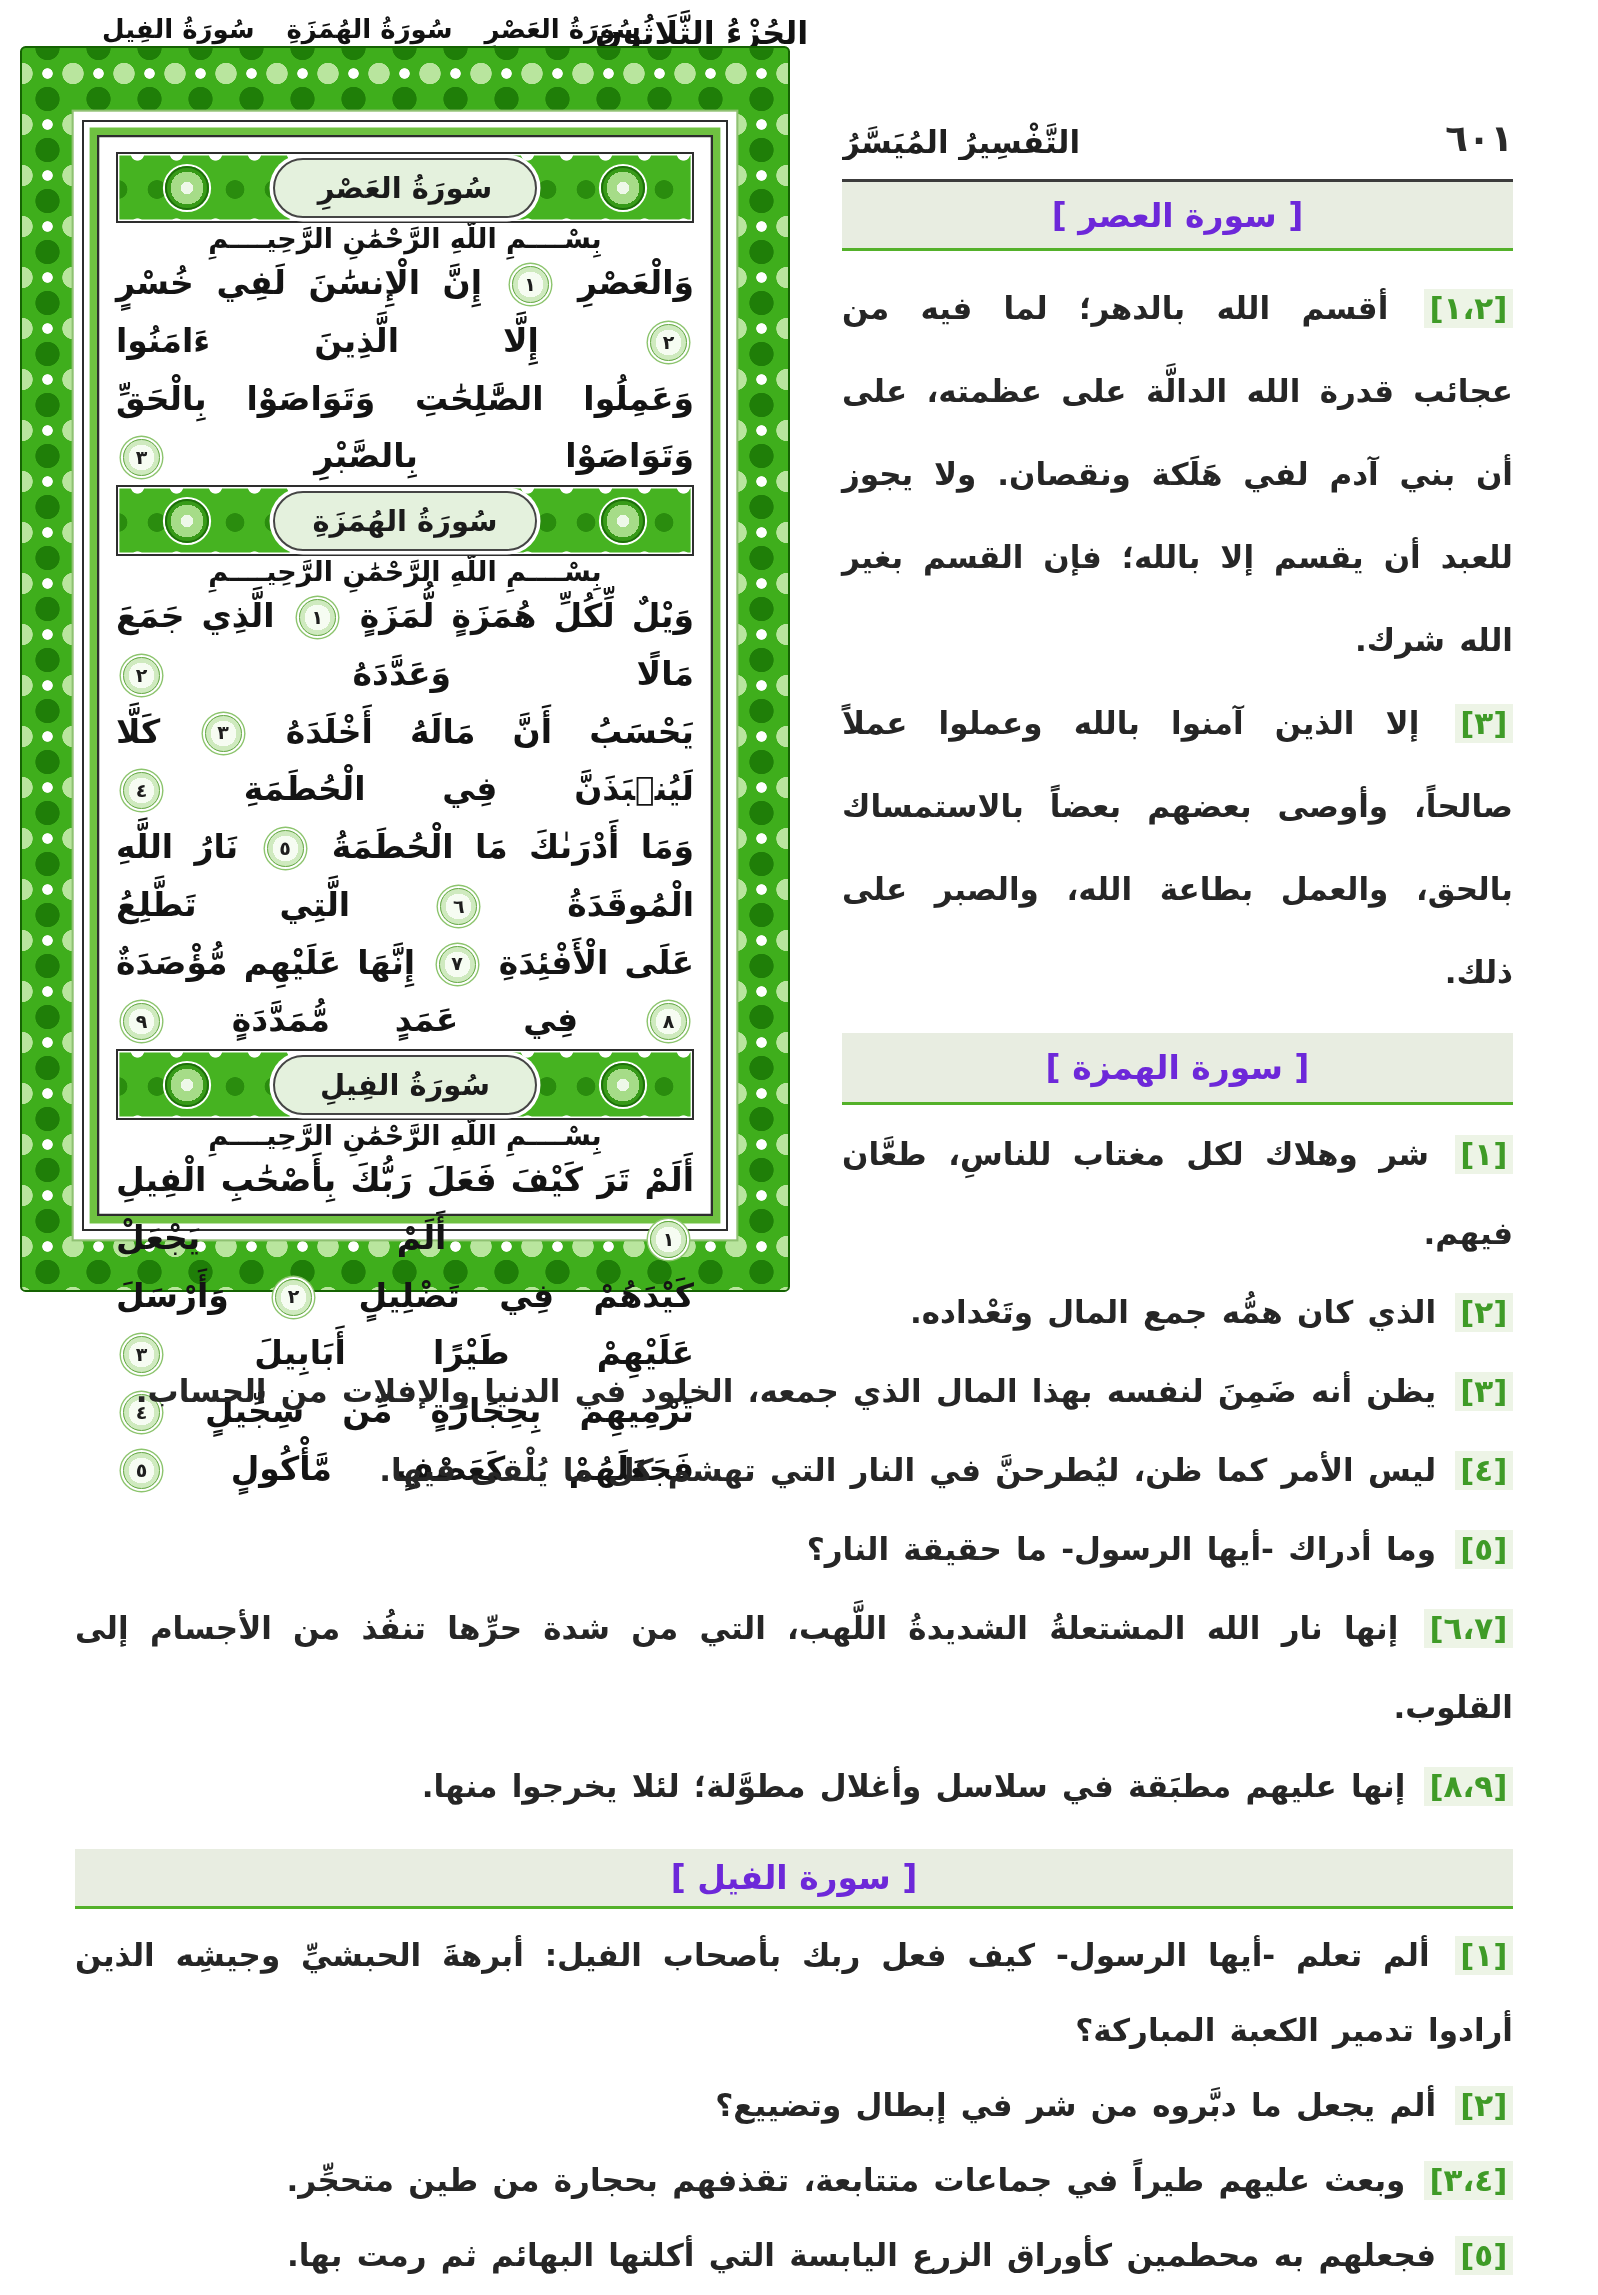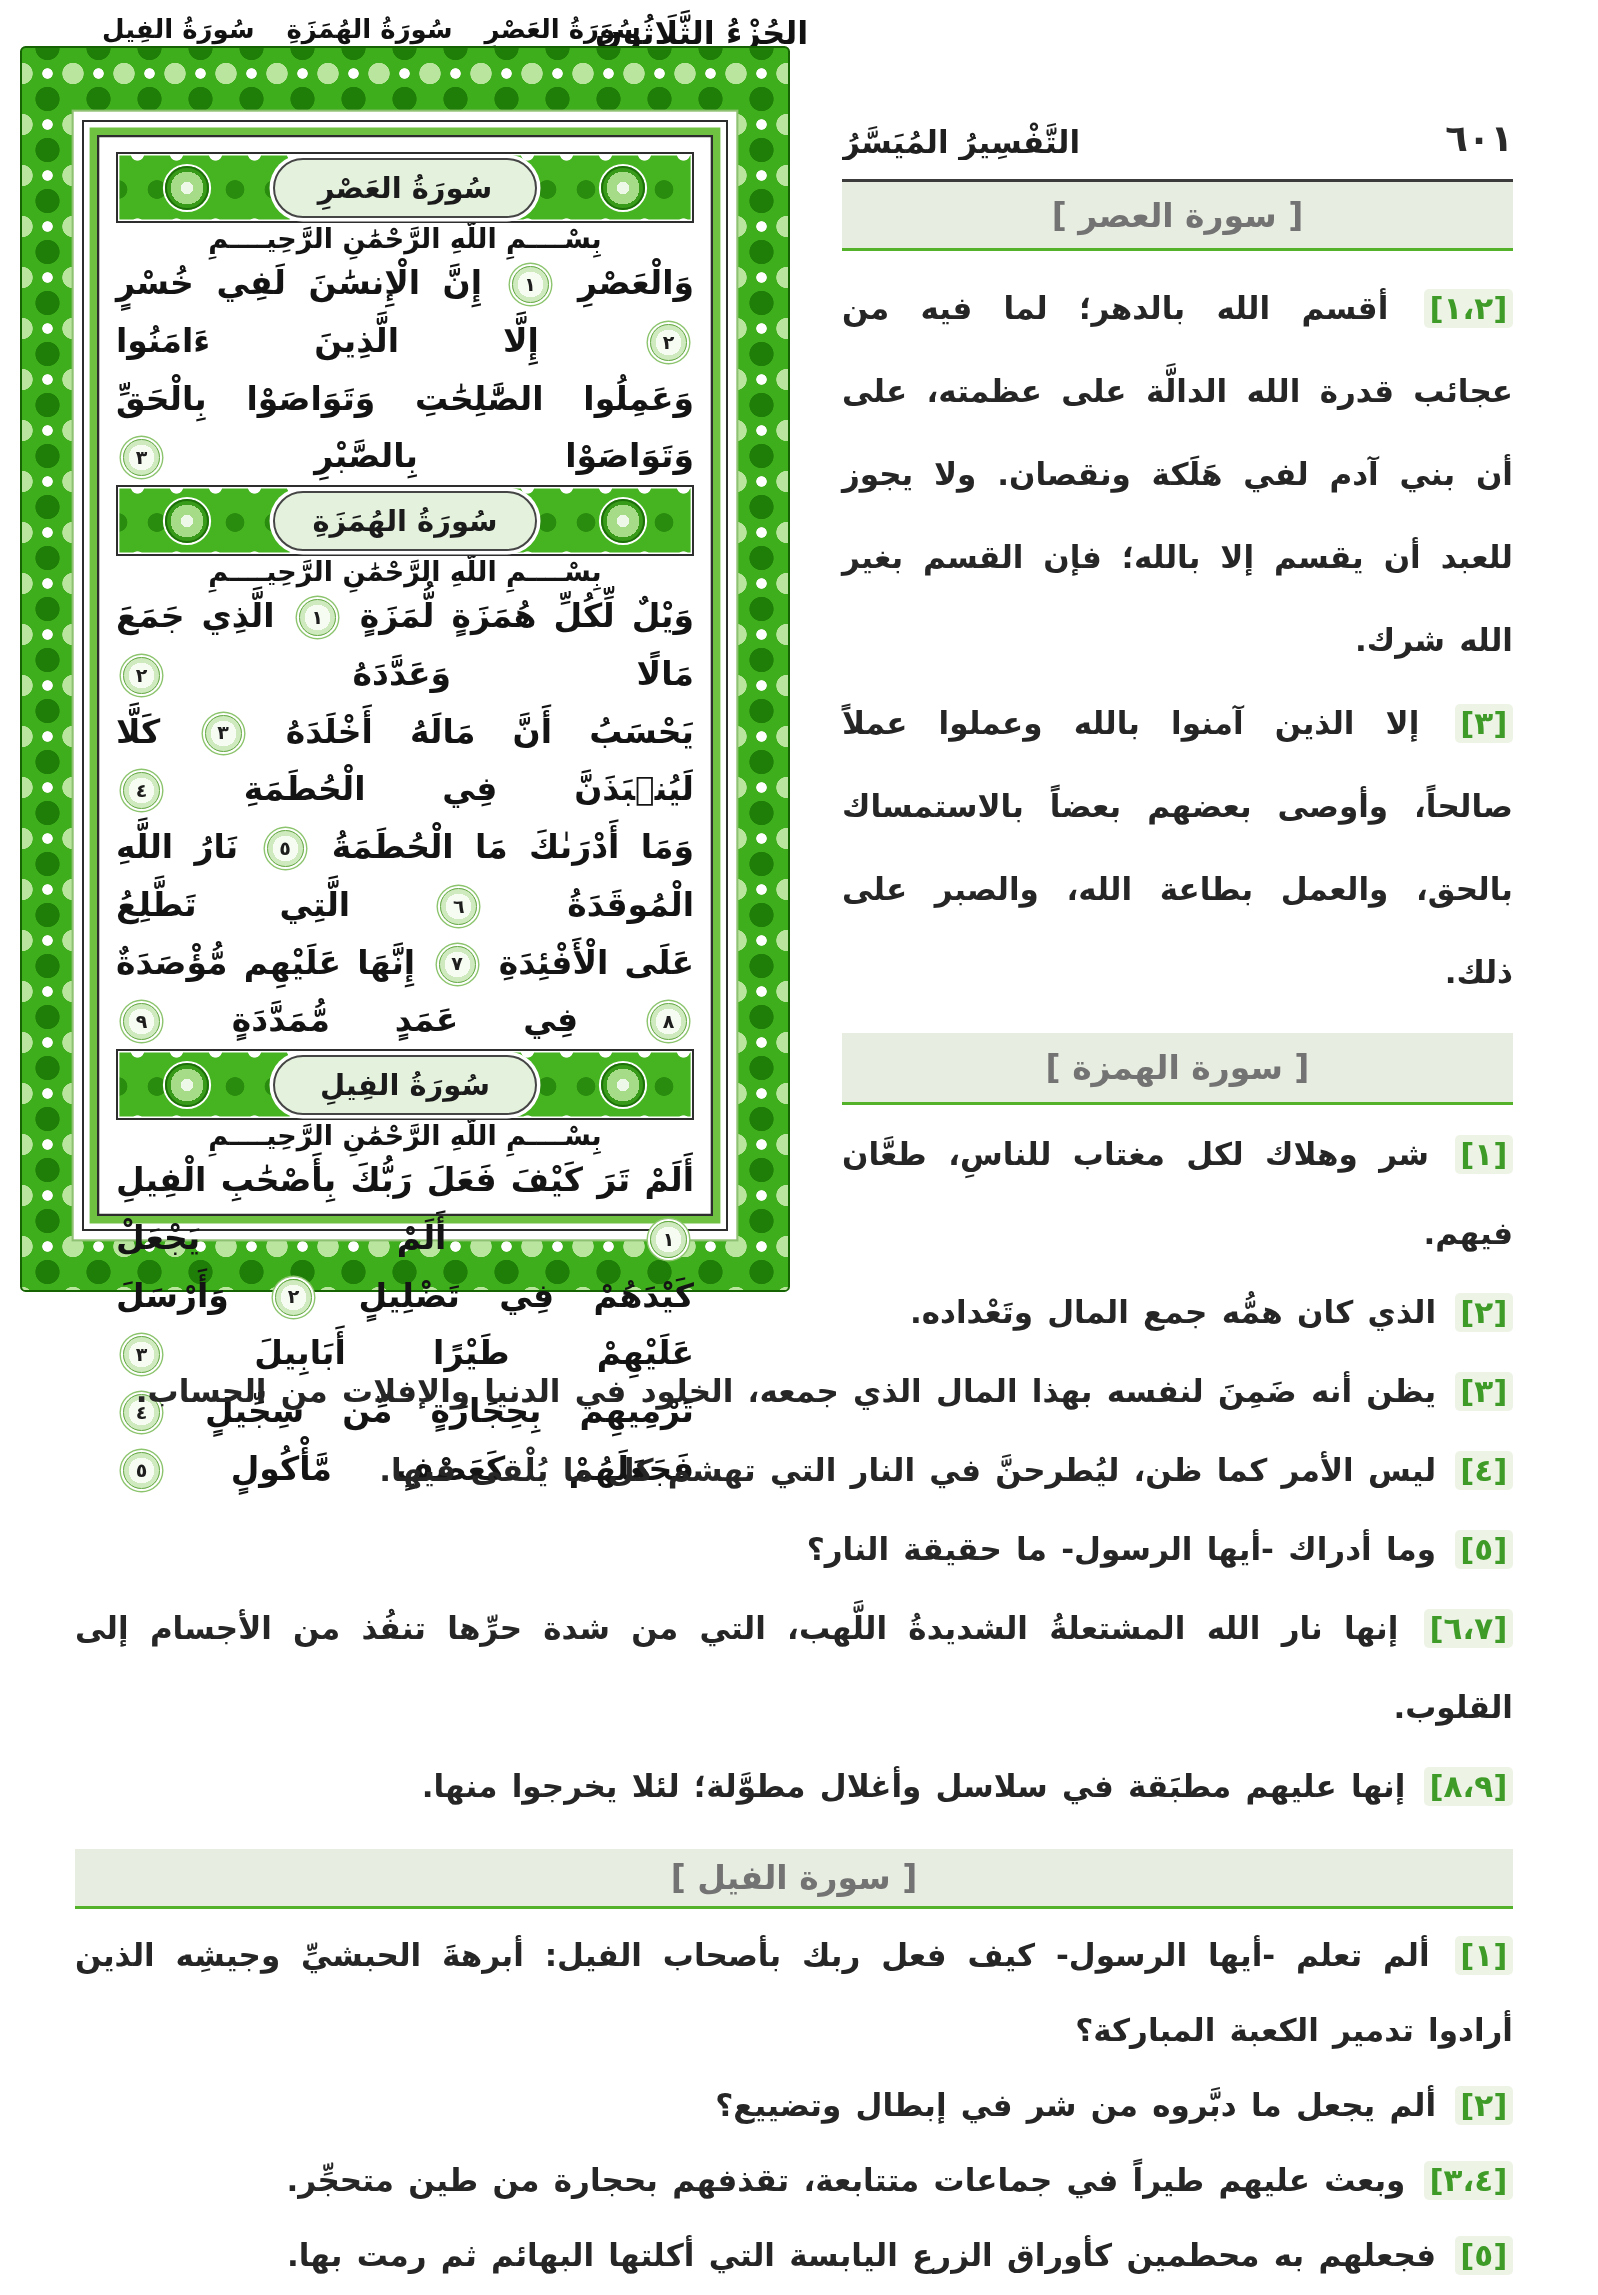--- a/index.html
+++ b/index.html
@@ -119,40 +119,40 @@
     overflow:hidden; margin-top:57px; height:57px;
   }
   .book-title { font-size:31px; font-weight:700; color:#1f1f1f; letter-spacing:0.7px; }
   .page-number { font-size:37px; font-weight:700; color:#2a2a2a; }
   .h-box {
     overflow:hidden;
     height:72px; margin-top:19.4px;
     background:var(--heading-bg);
     border-bottom:3.5px solid var(--accent-green);
     display:flex; align-items:center; justify-content:center;
-    font-size:33px; font-weight:700; color:#737373;
+    font-size:33px; font-weight:700; color:#6d28d9;
   }
   .h-box.first { border-top:3.5px solid var(--rule-dark); }
   .h-box.fil { margin-top:23.6px; clear:none; height:60px; }
   .t-par {
     text-align:justify;
     font-size:31px; font-weight:700; color:#262626;
     word-spacing:3.5px;
   }
   .sec-asr     { line-height:83px; }
   .sec-asr.lead{ margin-top:15.3px; }
   .sec-humazah { line-height:79px; }
   .sec-humazah.lead { margin-top:9.7px; }
   .sec-fil     { line-height:75px; }
   .sec-fil.lead{ margin-top:8.3px; }
   .marker {
     color:var(--marker-green);
     background:var(--marker-bg);
     padding:0.7px 5.6px 2.1px;
-    border-radius:5px;
+    border-radius:0;
     margin-left:4.2px;
   }
 </style>
 </head>
 <body>
 
 <div class="page" style="--accent-green: #54b12a; --rule-dark: #3c3c3c; --heading-bg: #e8ede1; --marker-green: #3f9b27; --marker-bg: #edf4e6;">
 
   <div class="top-labels">
     <div class="juz-label">الجُزْءُ الثَّلَاثُونَ</div>

